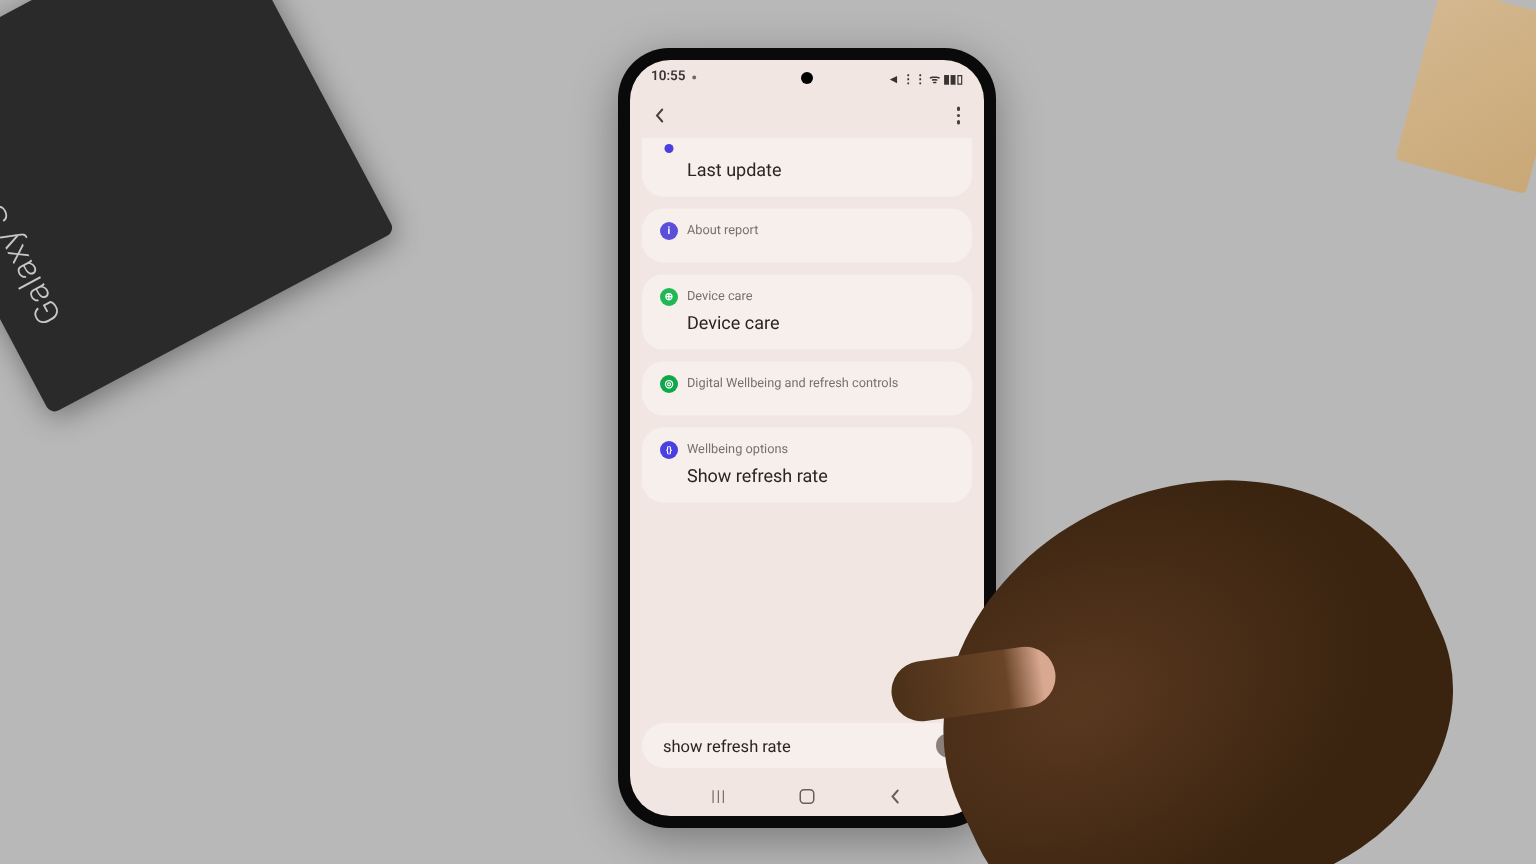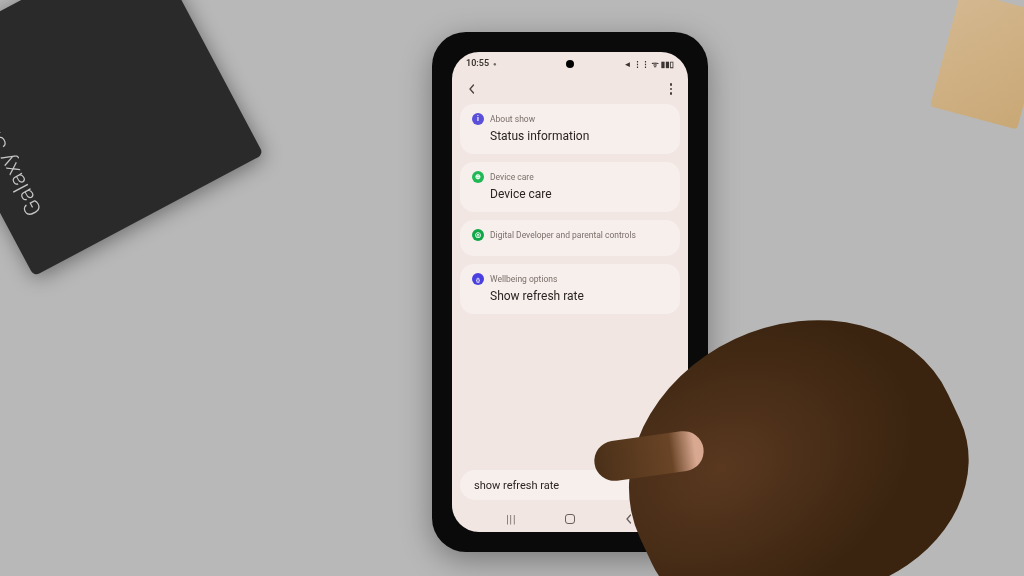--- a/index.html
+++ b/index.html
@@ -56,26 +56,25 @@
     width: 110px; height: 40px;
     background: linear-gradient(90deg,#4a3018 0%, #6a4426 70%, #d8a890 92%);
     border-radius: 20px;
     transform: rotate(-8deg);
     pointer-events: none;
   }
   
   .phone {
     position: absolute;
     left: 412px; top: 32px;
-    width: 276px; height: 520px;
+    width: 252px; height: 520px;
     background: #0a0a0a;
     border-radius: 34px;
-    padding: 20px;
+    padding: 8px;
     box-shadow: 0 8px 30px rgba(0,0,0,0.35);
-    margin-left: 20px;
   }
   .screen {
     width: 100%; height: 100%;
     background: #f1e6e2;
     border-radius: 27px;
     overflow: hidden;
     position: relative;
     display: flex;
     flex-direction: column;
   }
@@ -230,41 +229,46 @@
       </div>
       <div class="more-dots">
         <span></span>
         <span></span>
         <span></span>
       </div>
     </div>
 
     <div class="content">
 
+      <div class="card first">
+        <div class="card-header">
+          <div class="card-icon" style="background:#4a3fe0;width:6px;height:6px;margin-left:3px"></div>
+        </div>
+        <div class="card-title">Last update</div>
+      </div>
 
       <div class="card">
         <div class="card-header">
           <div class="card-icon" style="background:#5a4fd8">i</div>
-          <div class="card-category">About show</div>
-        </div>
-        <div class="card-title">Status information</div>
+          <div class="card-category">About report</div>
+        </div>
       </div>
 
       <div class="card">
         <div class="card-header">
           <div class="card-icon" style="background:#1fb855">⊕</div>
           <div class="card-category">Device care</div>
         </div>
         <div class="card-title">Device care</div>
       </div>
 
       <div class="card">
         <div class="card-header">
           <div class="card-icon" style="background:#0fa848">◎</div>
-          <div class="card-category">Digital Developer and parental controls</div>
+          <div class="card-category">Digital Wellbeing and refresh controls</div>
         </div>
       </div>
 
       <div class="card">
         <div class="card-header">
           <div class="card-icon" style="background:#4a3fe0;font-size:6px">{}</div>
           <div class="card-category">Wellbeing options</div>
         </div>
         <div class="card-title">Show refresh rate</div>
       </div>

